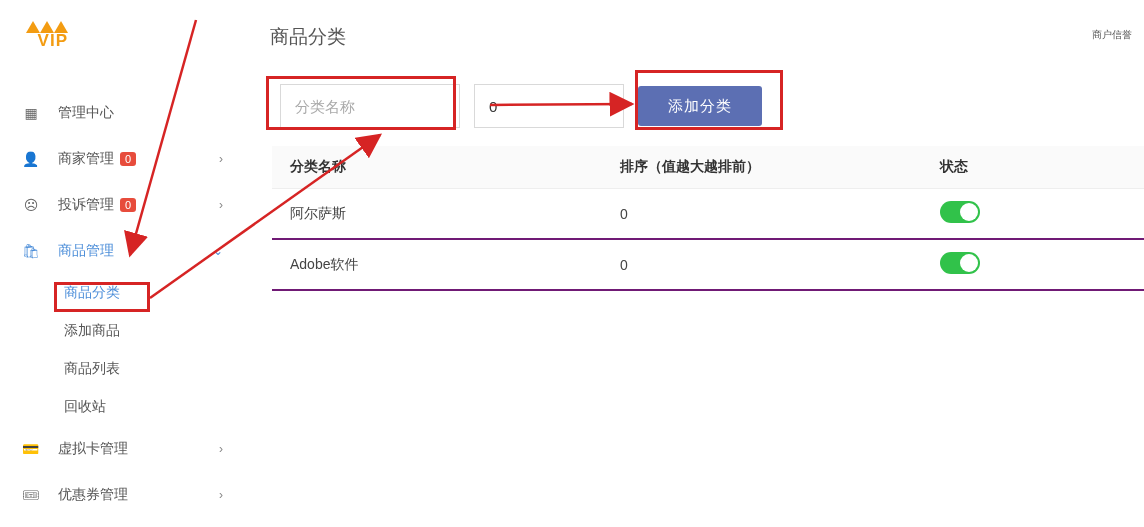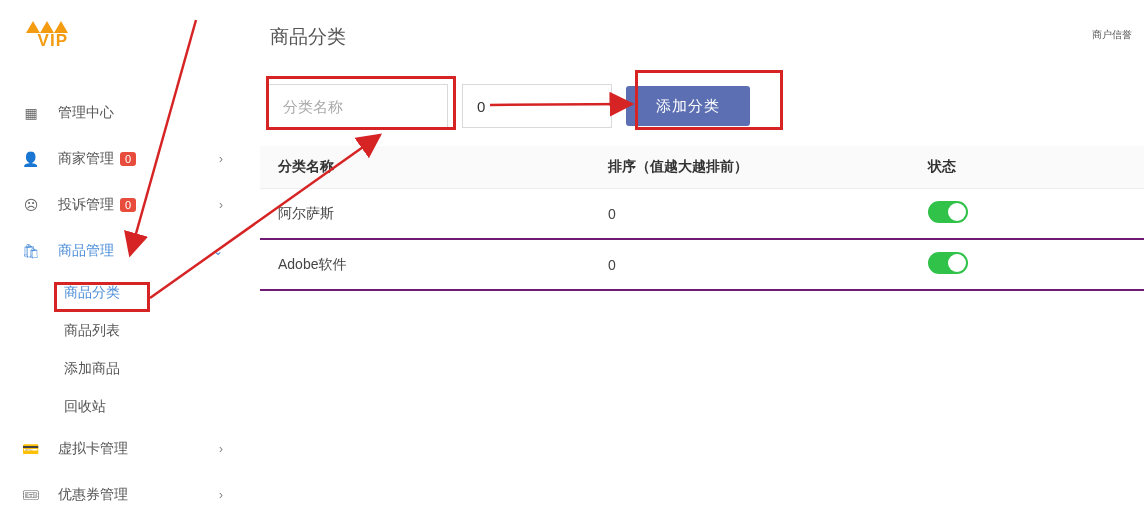--- a/index.html
+++ b/index.html
@@ -75,21 +75,21 @@
     font-size:12px; color:#888;
   }
   .nav-item.active .chev{ color:#4c8ed9; }
   .sub-item {
     padding:10px 22px 10px 64px; color:#555; cursor:pointer; font-size:14px;
   }
   .sub-item.active { color:#4c8ed9; }
 
   
   .main {
-    position:absolute; left:260px; top:78px; right:0;
+    position:absolute; left:272px; top:78px; right:0;
     background:#fff;
   }
   .form-row {
     display:flex; align-items:center; gap:14px; padding:6px 8px 18px 8px;
   }
   .input {
     border:1px solid #d9d9d9; height:44px; padding:0 14px;
     font-size:15px; color:#333; outline:none;
   }
   .input::placeholder{ color:#aaa; }
@@ -167,22 +167,22 @@
     <span class="badge">0</span>
     <span class="chev">›</span>
   </div>
 
   <div class="nav-item active">
     <span class="ico">🛍</span>
     <span>商品管理</span>
     <span class="chev">⌄</span>
   </div>
   <div class="sub-item active"><span>商品分类</span></div>
+  <div class="sub-item"><span>添加商品</span></div>
   <div class="sub-item"><span>商品列表</span></div>
-  <div class="sub-item"><span>添加商品</span></div>
   <div class="sub-item"><span>回收站</span></div>
 
   <div class="nav-item">
     <span class="ico">💳</span>
     <span>虚拟卡管理</span>
     <span class="chev">›</span>
   </div>
 
   <div class="nav-item">
     <span class="ico">🎟</span>

